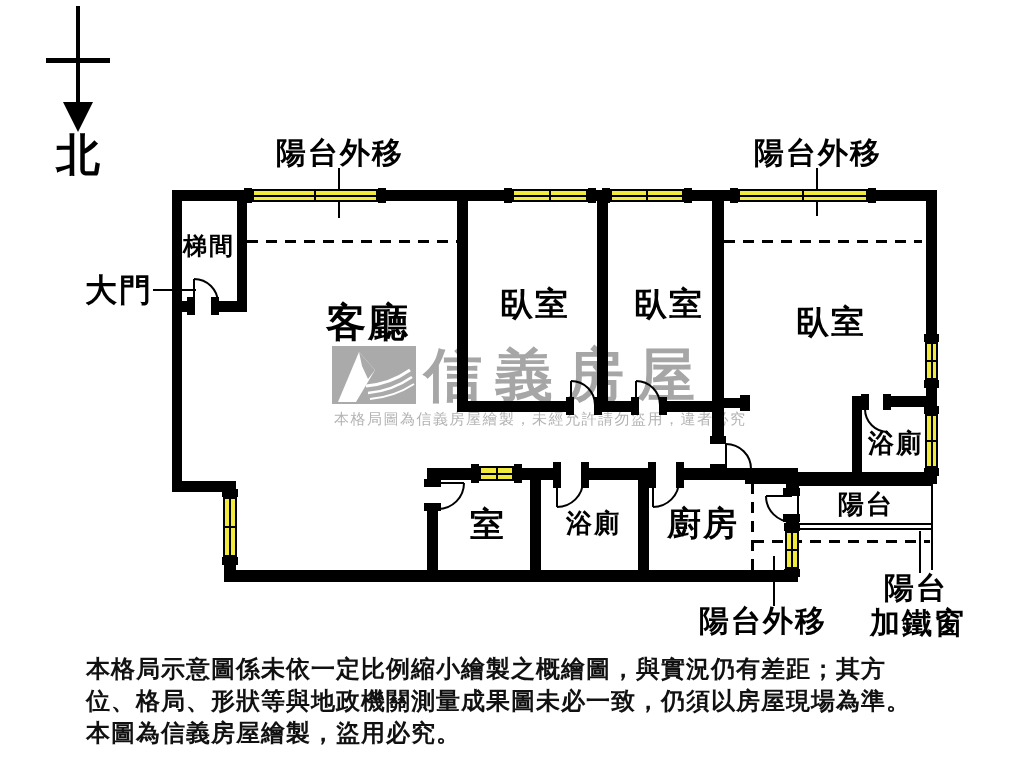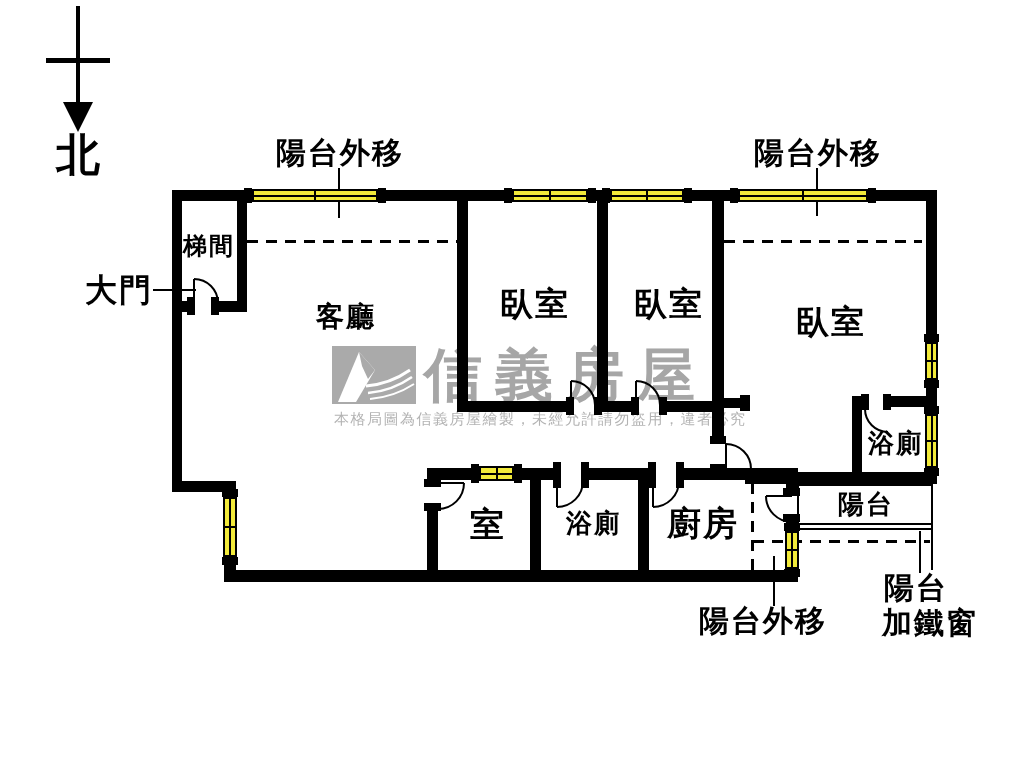--- a/index.html
+++ b/index.html
@@ -181,31 +181,34 @@
       <path d="M 653 507 A 26 26 0 0 0 679 481"></path>
 
       <path d="M 792 496 L 766 496"></path>
       <path d="M 766 496 A 26 26 0 0 0 792 522"></path>
 
       <path d="M 865 409 A 23 23 0 0 0 888 432"></path>
     </g>
   </svg>
 
   <div class="lbl" style="left:183px;top:234px;font-size:24px;">梯間</div>
-  <div class="lbl" style="left:316px;top:303px;font-size:28px;">客廳</div>
+  <div class="lbl" style="left:326px;top:303px;font-size:40px;">客廳</div>
   <div class="lbl" style="left:500px;top:288px;font-size:33px;">臥室</div>
   <div class="lbl" style="left:634px;top:288px;font-size:33px;">臥室</div>
   <div class="lbl" style="left:796px;top:306px;font-size:33px;">臥室</div>
   <div class="lbl" style="left:470px;top:508px;font-size:34px;">室</div>
   <div class="lbl" style="left:566px;top:511px;font-size:26px;">浴廁</div>
   <div class="lbl" style="left:667px;top:507px;font-size:34px;">廚房</div>
   <div class="lbl" style="left:868px;top:431px;font-size:26px;">浴廁</div>
   <div class="lbl" style="left:838px;top:492px;font-size:26px;">陽台</div>
 
   <div class="lbl" style="left:276px;top:138px;font-size:30px;">陽台外移</div>
   <div class="lbl" style="left:754px;top:138px;font-size:30px;">陽台外移</div>
   <div class="lbl" style="left:85px;top:274px;font-size:32px;">大門</div>
   <div class="lbl" style="left:699px;top:606px;font-size:30px;">陽台外移</div>
   <div class="lbl" style="left:884px;top:573px;font-size:30px;">陽台</div>
-  <div class="lbl" style="left:870px;top:608px;font-size:30px;margin-left:12px;">加鐵窗</div>
-
+  <div class="lbl" style="left:870px;top:608px;font-size:30px;">加鐵窗</div>
+
+  <div class="lbl" style="left:86px;top:657px;font-size:24px;letter-spacing:1px;color:#111;">本格局示意圖係未依一定比例縮小繪製之概繪圖，與實況仍有差距；其方</div>
+  <div class="lbl" style="left:86px;top:689px;font-size:24px;letter-spacing:1px;color:#111;">位、格局、形狀等與地政機關測量成果圖未必一致，仍須以房屋現場為準。</div>
+  <div class="lbl" style="left:86px;top:721px;font-size:24px;letter-spacing:1px;color:#111;">本圖為信義房屋繪製，盜用必究。</div>
 
 </div>
 
 </body></html>

